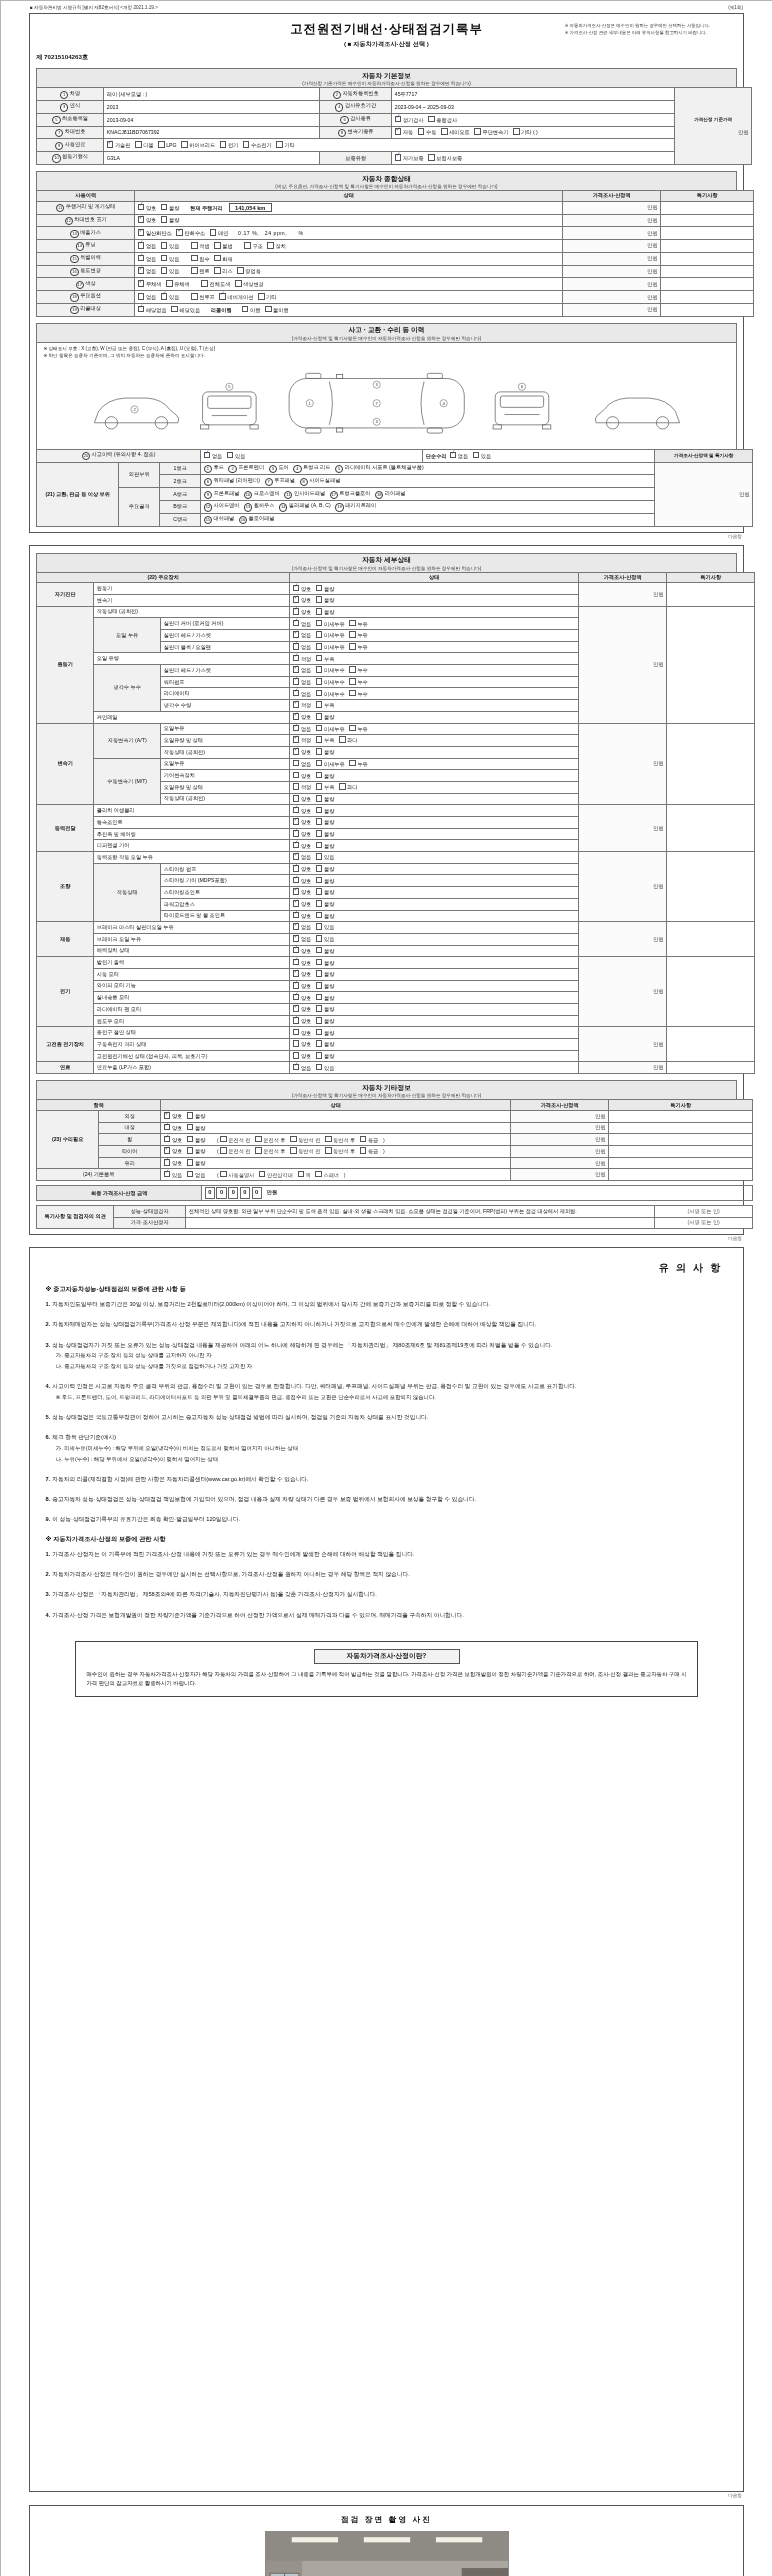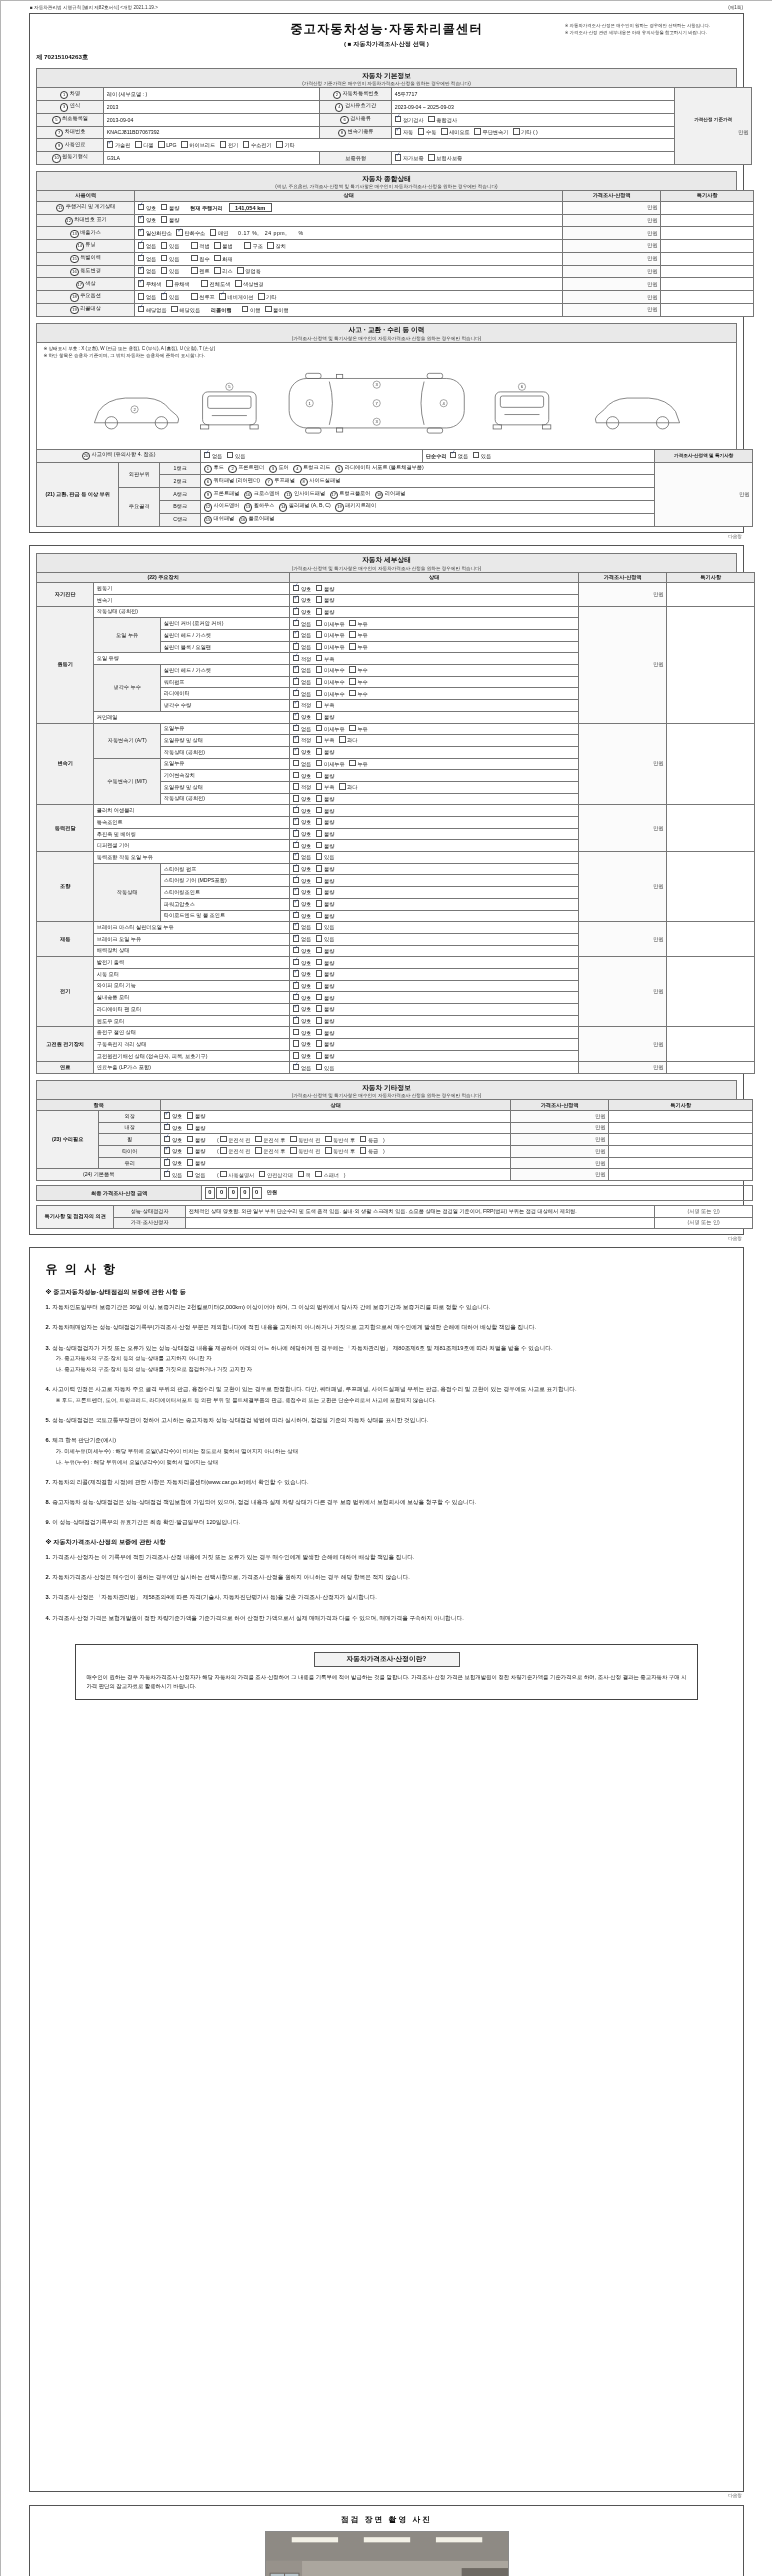--- a/index.html
+++ b/index.html
@@ -37,21 +37,21 @@
   .km-box{display:inline-block;border:0.5px solid #555;padding:0.5px 5.2px;font-weight:bold;font-size:5.7px;margin-left:3.1px;background:#fff;}
   .gas-values{margin-left:5.2px;letter-spacing:0.5px;}
   .digit{display:inline-block;width:8.2px;height:9.3px;line-height:9.3px;border:0.5px solid #666;text-align:center;
          font-weight:bold;margin-right:1.5px;background:#fff;font-size:5.7px;}
   
   .diagram-wrap{border:0.5px solid #777;border-bottom:none;padding:3.1px 6.2px 1px;}
   .legend{font-size:4.6px;color:#222;line-height:1.5;}
   .diagram-svg{display:block;margin:2.1px auto 1px;}
   
   .noticebox{min-height:1226px;padding:8.2px 15.5px;}
-  .n-title{text-align:left;font-size:12px;font-weight:bold;letter-spacing:7.2px;margin:4.1px 0 9.3px;}
+  .n-title{text-align:right;font-size:10px;font-weight:bold;letter-spacing:7.2px;margin:4.1px 0 9.3px;}
   .n-part{font-size:6.2px;font-weight:bold;margin:10.3px 0 5.2px;}
   .n-item{font-size:5.7px;line-height:1.9;margin:0 0 9.3px;text-align:justify;}
   .n-item b{margin-right:2.1px;}
   .n-sub{font-size:5.4px;line-height:1.8;margin:1px 0 1px 10.3px;color:#222;}
   .qbox{border:0.8px solid #444;margin:20.6px auto 5.2px;width:88%;padding:7.2px 10.3px;}
   .qbox-title{display:block;width:144px;margin:0 auto 5.2px;text-align:center;font-weight:bold;font-size:6.7px;
               border:0.5px solid #555;background:#f3f3f3;padding:2.1px 0;}
   .qbox-text{font-size:5.4px;line-height:1.8;text-align:justify;}
   
   .photo-sheet{padding:7.2px 6.2px 10.3px;}
@@ -63,21 +63,21 @@
 
 <div class="page">
 
   <div class="topline">
     <span>■ 자동차관리법 시행규칙 [별지 제82호서식] &lt;개정 2021.1.19.&gt;</span>
     <span>(제1쪽)</span>
   </div>
 
   <div class="sheet">
     <div class="titlewrap">
-      <div class="doc-title">중고자동차성능·자동차리콜센터</div>
+      <div class="doc-title">고전원전기배선·상태점검기록부</div>
       <div class="doc-sub">( ■ 자동차가격조사·산정 선택 )</div>
       <div class="doc-notes">
         <div>※ 자동차가격조사·산정은 매수인이 원하는 경우에만 선택하는 사항입니다.</div>
         <div>※ 가격조사·산정 관련 세부내용은 아래 유의사항을 참고하시기 바랍니다.</div>
       </div>
     </div>
     <div class="docno">제 70215104263호</div>
 
     <div class="secbar">
       <span class="st">자동차 기본정보</span>

